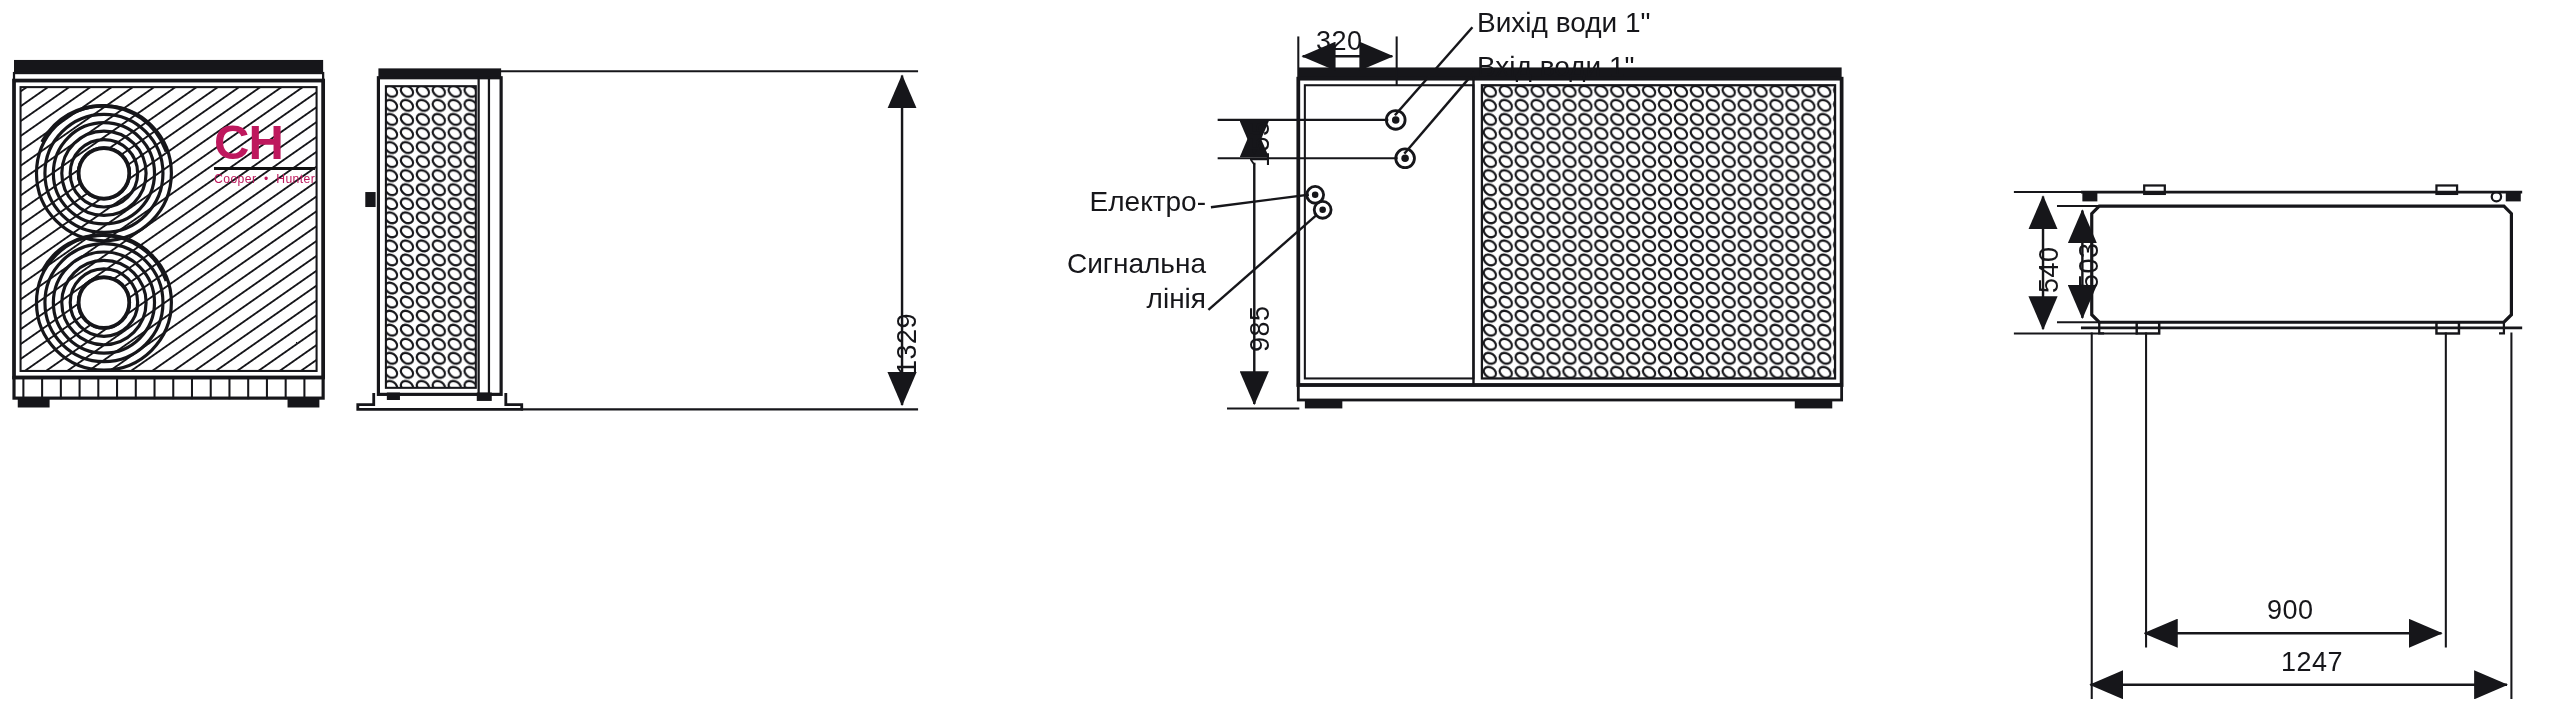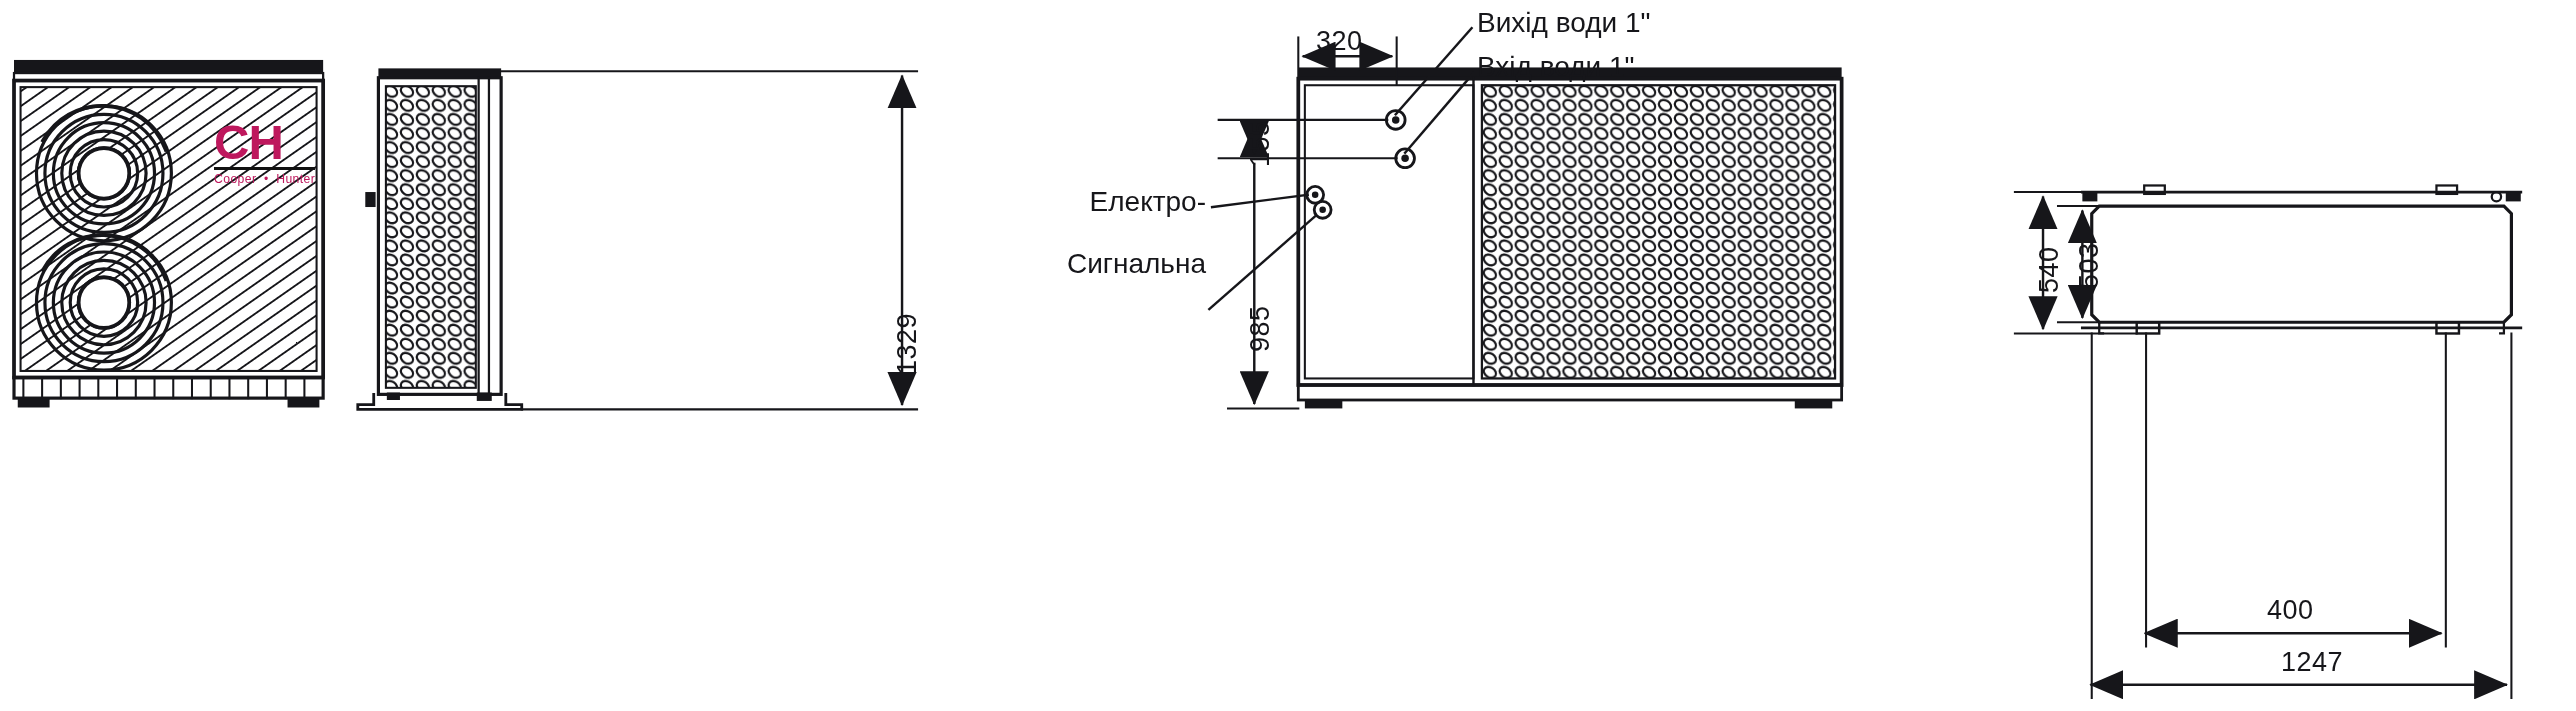--- a/index.html
+++ b/index.html
@@ -250,24 +250,25 @@
 <div class="lbl" style="left:1477px;top:4.7px;">Вихід води 1"</div>
 
 <div class="lbl" style="left:1477px;top:49px;">Вхід води 1"</div>
 
 <div class="lbl r" style="left:959px;top:184px;width:247px;text-align:right;">
   <div>Електро-</div>
 </div>
 
 <div class="lbl r" style="left:959px;top:246px;width:247px;">
   <div>Сигнальна</div>
+  <div>лінія</div>
 </div>
 
 <div class="dimtxt vert" style="left:2034px;top:293px;">540</div>
 
 <div class="dimtxt vert" style="left:2074px;top:289px;">503</div>
 
-<div class="dimtxt" style="left:2267px;top:595px;">400</div>
+<div class="dimtxt" style="left:2267px;top:595px;">900</div>
 
 <div class="dimtxt" style="left:2259px;top:647px;margin-left:22px;">1247</div>
 
 </div>
 
 
 </body></html>

